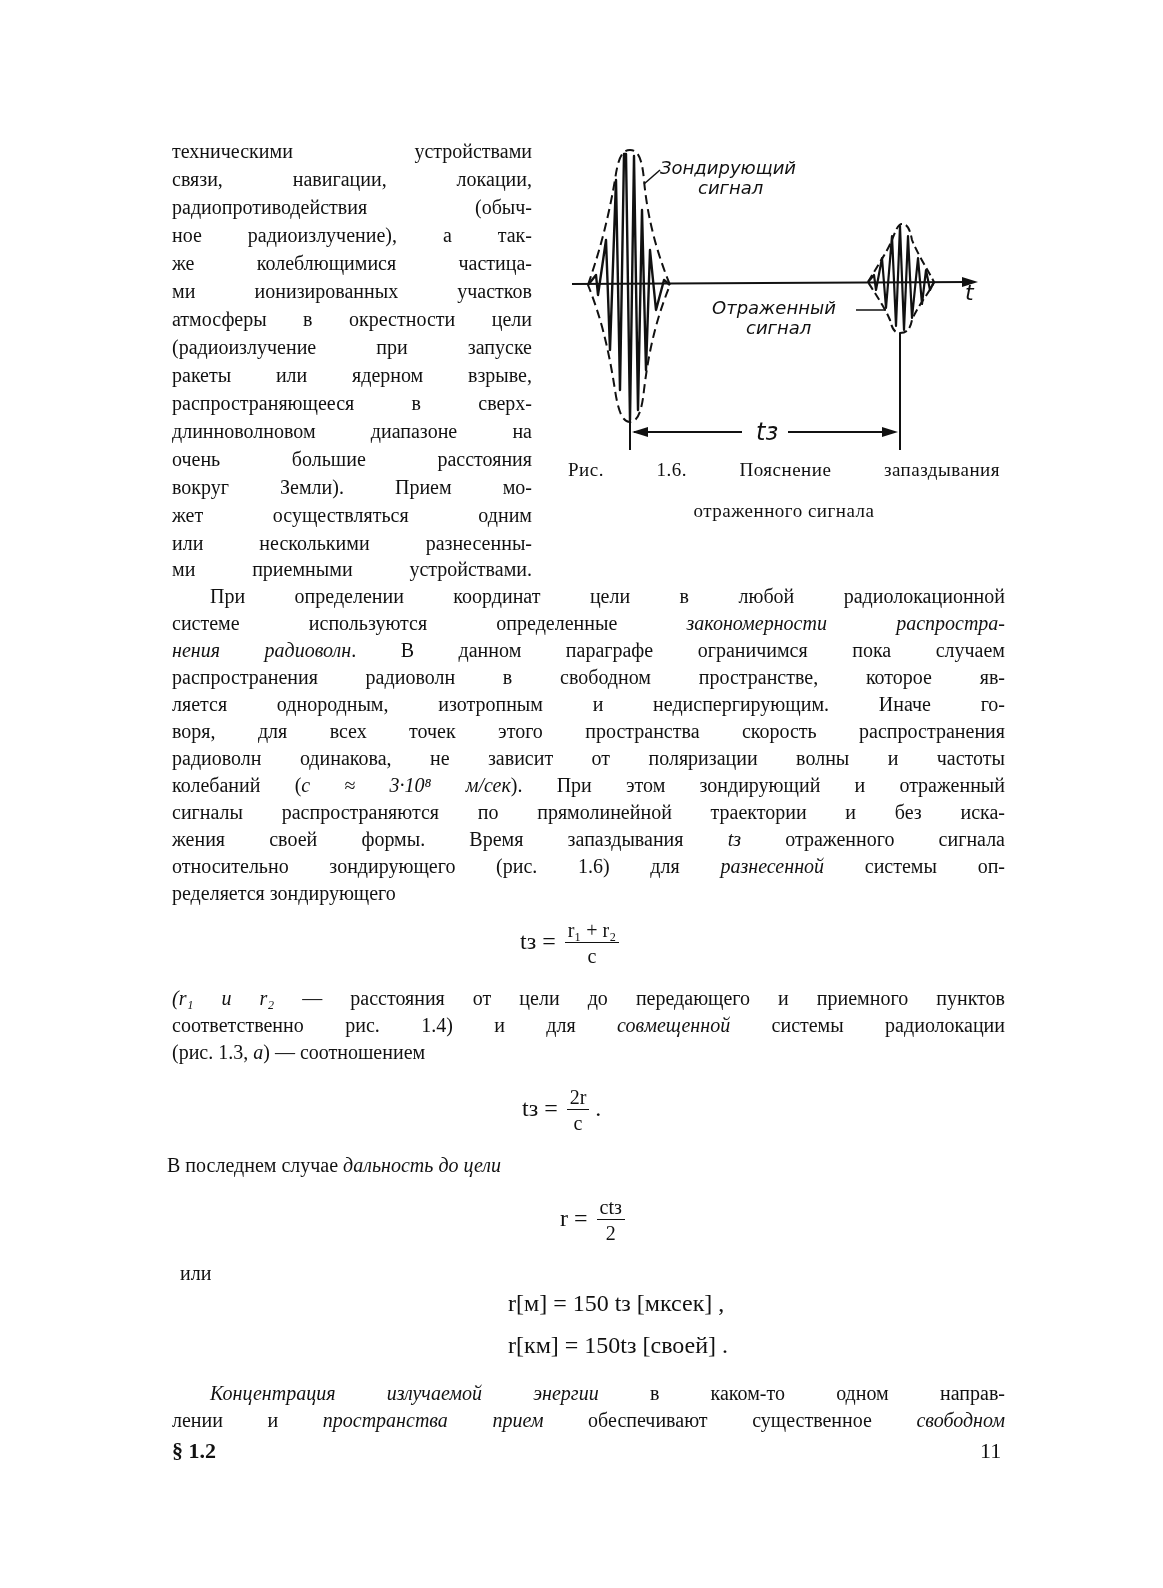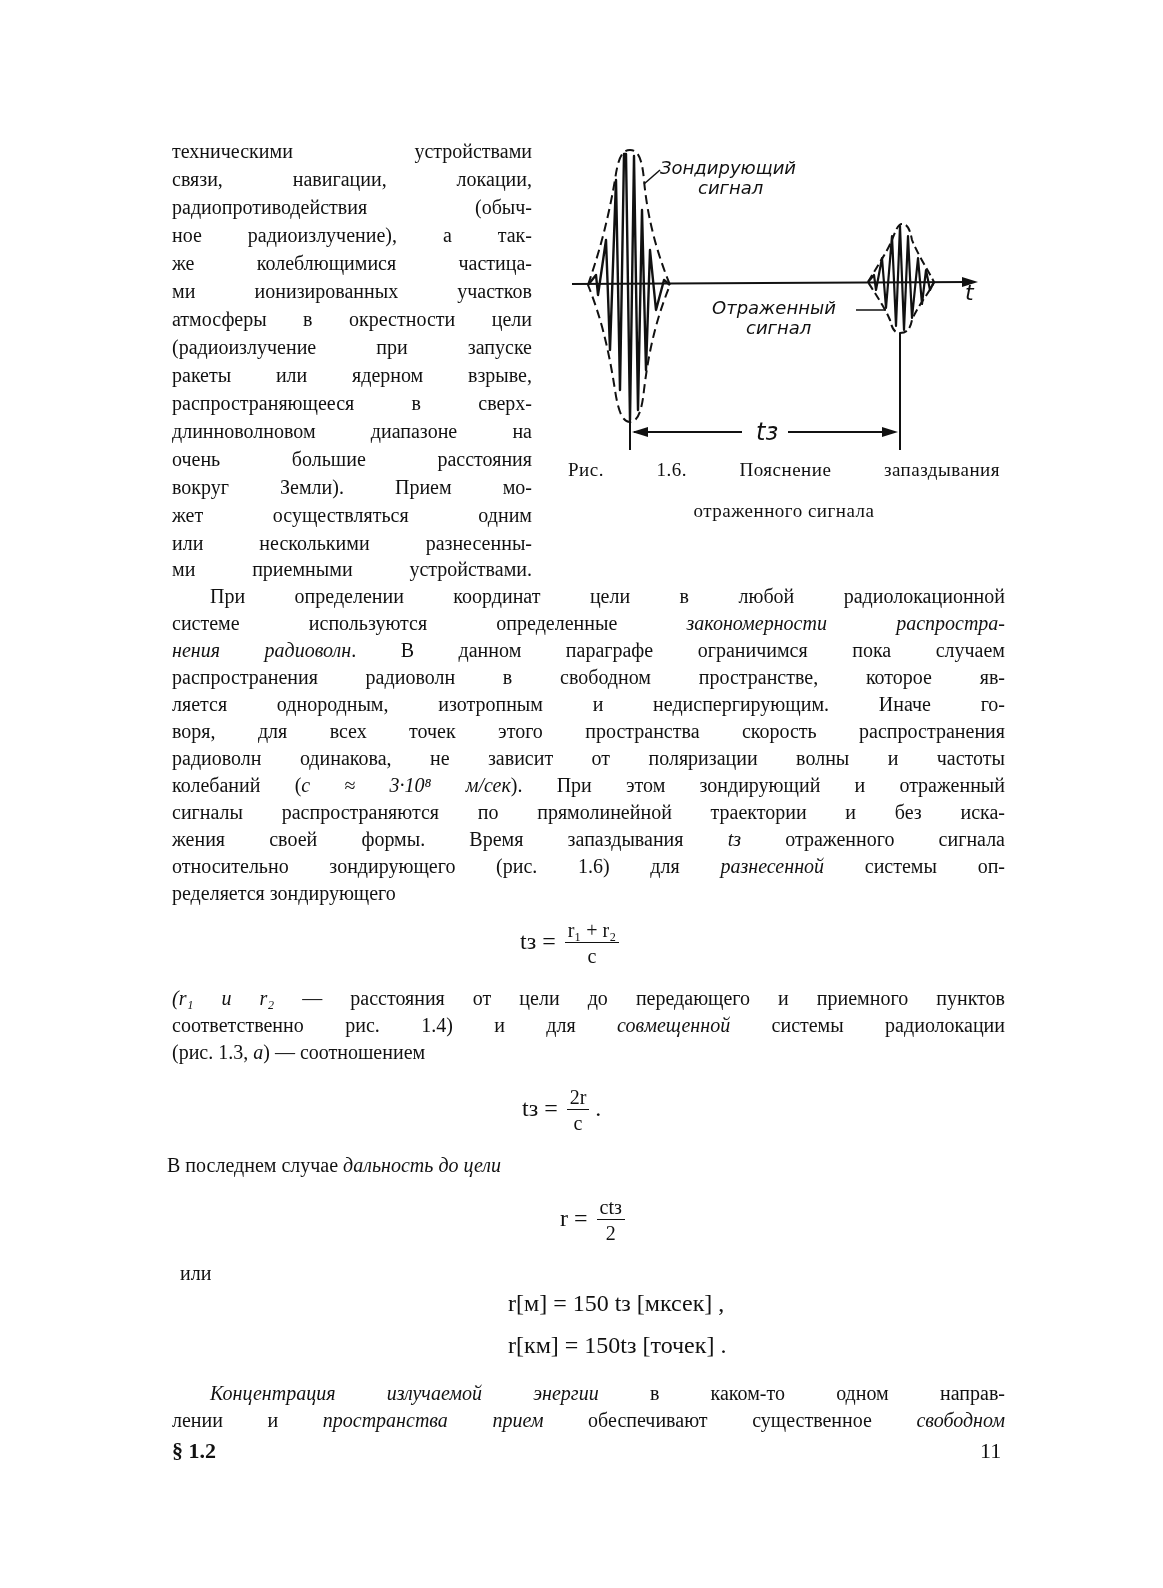--- a/index.html
+++ b/index.html
@@ -118,21 +118,21 @@
   <span>r =</span>
   <span class="frac">
     <span class="num">ctз</span>
     <span class="den">2</span>
   </span>
 </div>
 
 <div class="line" style="left:180px; top:1260px;">или</div>
 
 <div class="formula" style="left:508px; top:1290px;">r[м] = 150 tз [мксек] ,</div>
-<div class="formula" style="left:508px; top:1332px;">r[км] = 150tз [точек] .</div>
+<div class="formula" style="left:508px; top:1332px;">r[км] = 150tз [своей] .</div>
 
 <div>
   <div class="line body-line just indent" style="top:1380px"><i>Концентрация излучаемой энергии</i><span> в каком-то одном направ-</span></div>
   <div class="line body-line just" style="top:1407px"><span>лении и </span><i>пространства прием</i><span> обеспечивают существенное </span><i>свободном</i></div>
 </div>
 
 <div class="footer" style="left:172px; top:1438px;">§ 1.2</div>
 <div class="footer" style="left:980px; top:1438px; font-weight:normal;">11</div>
 
 </body></html>

